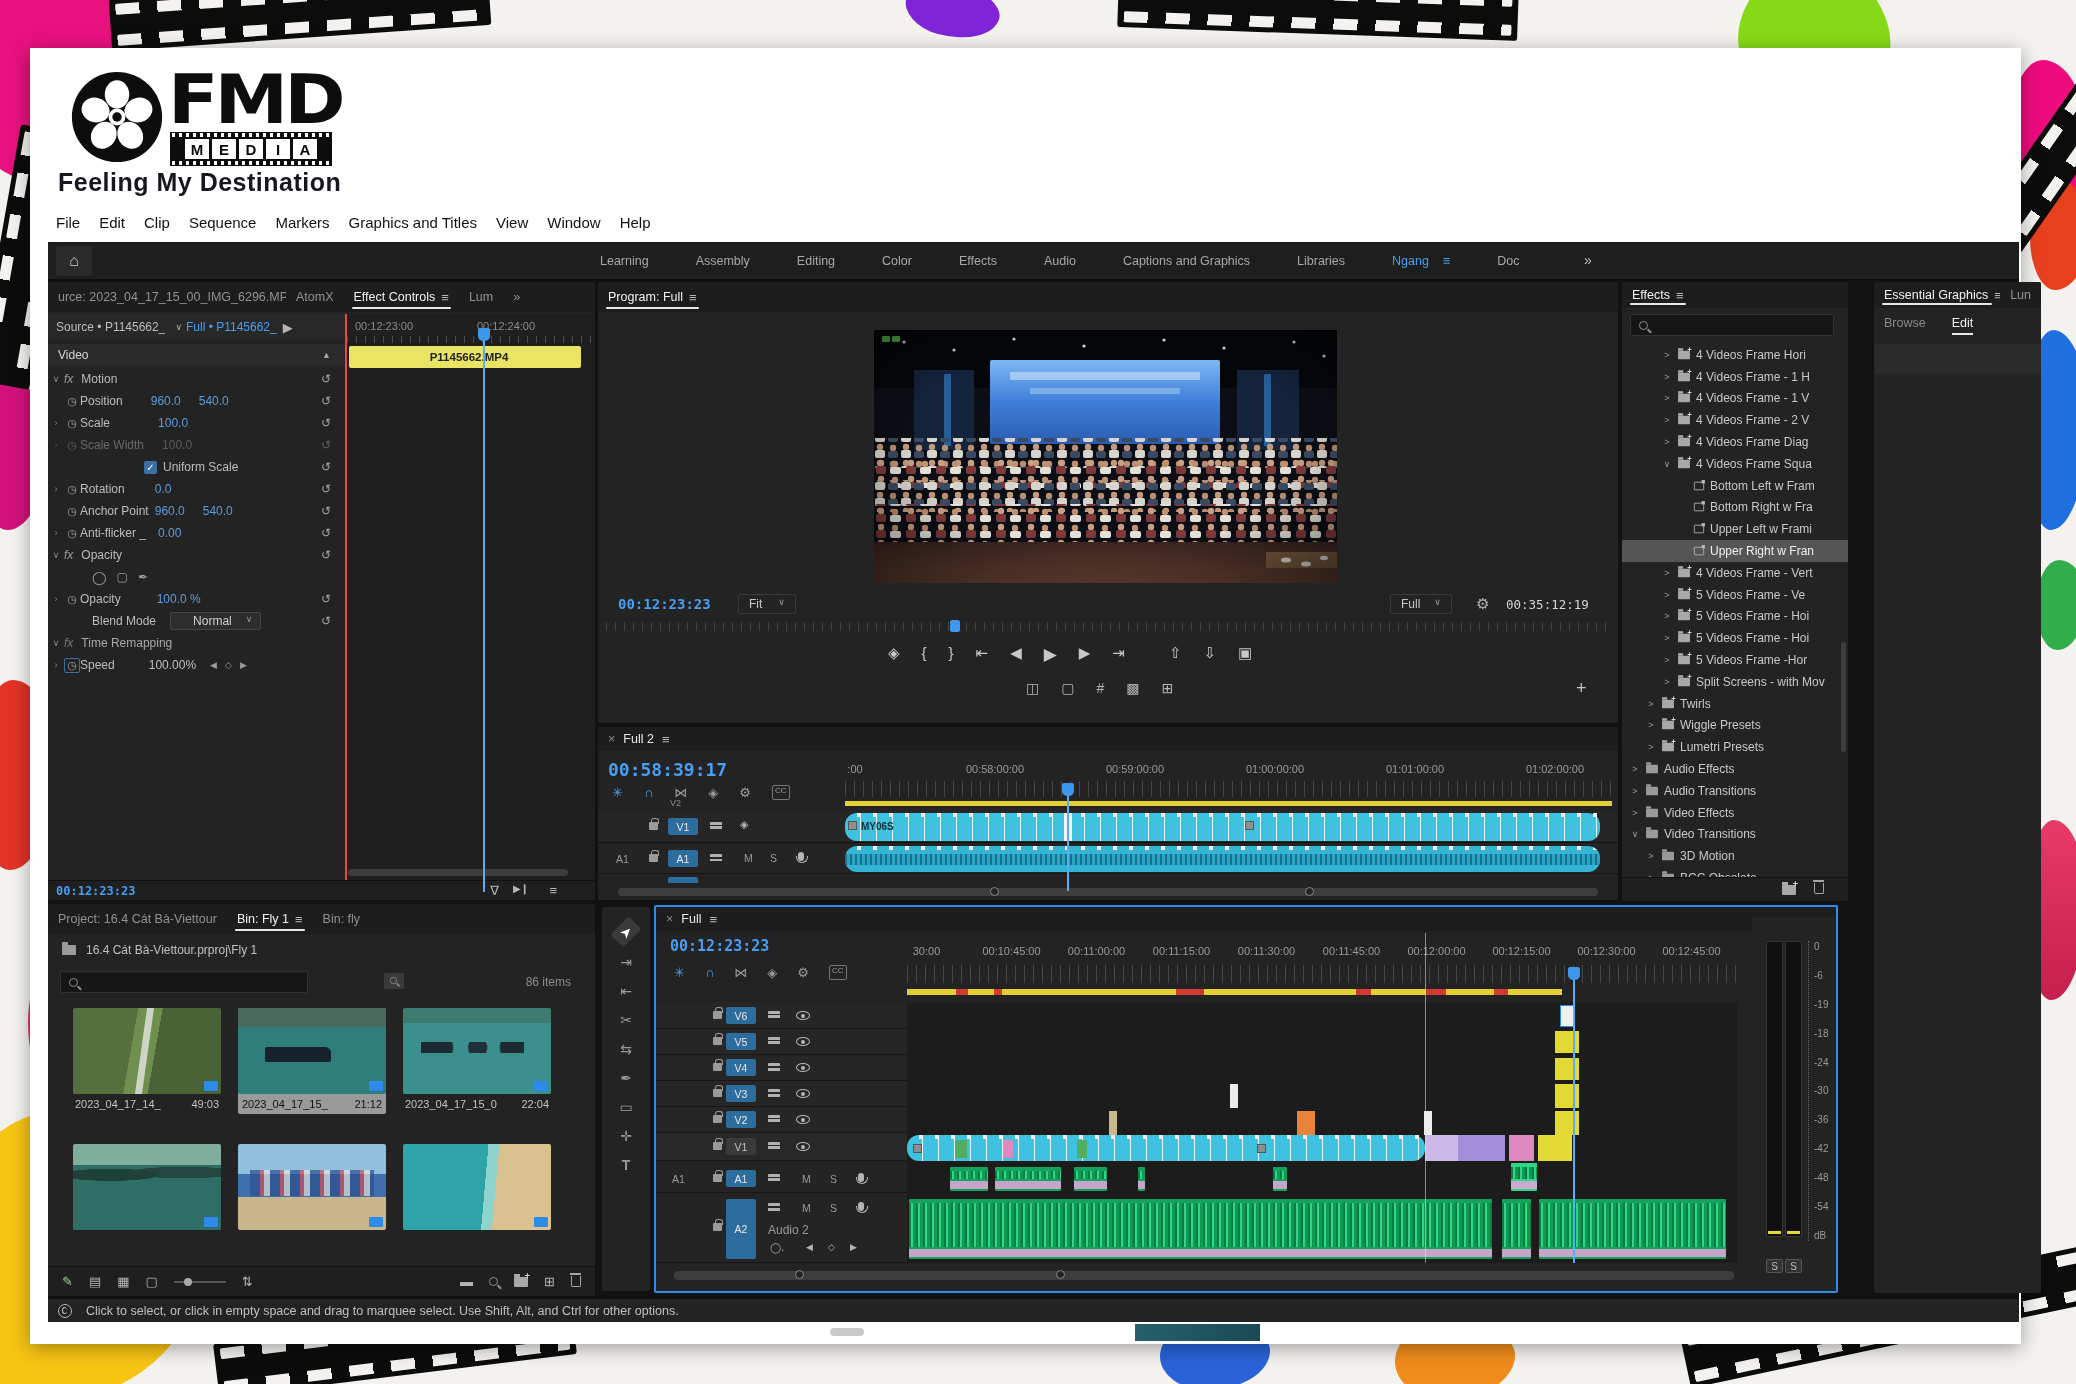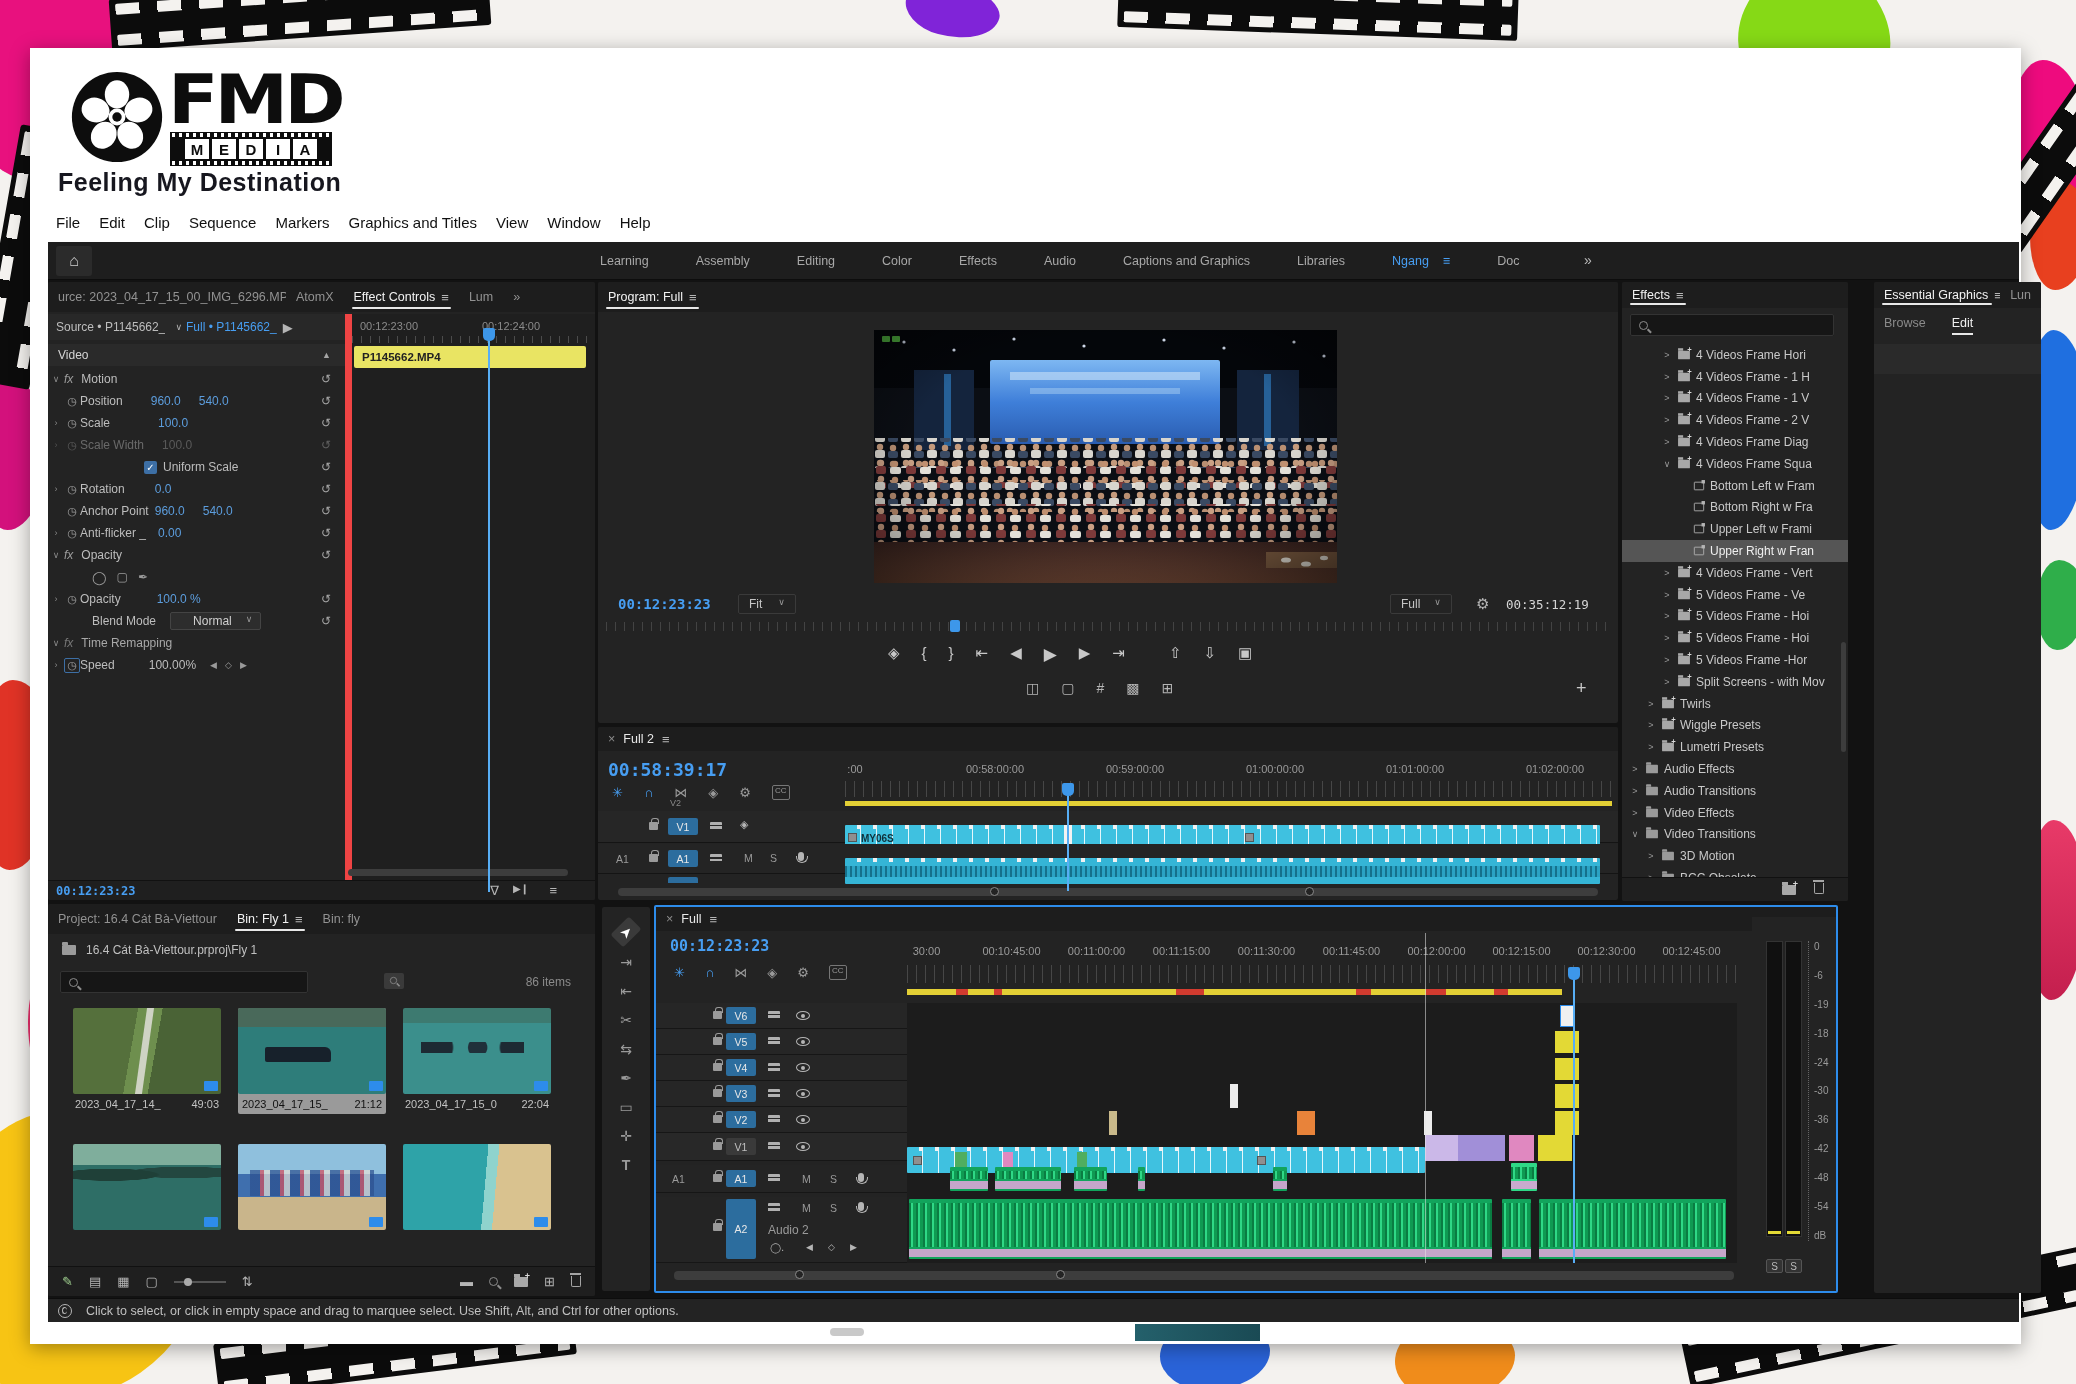--- a/index.html
+++ b/index.html
@@ -70,21 +70,21 @@
   .track-box.off { background:#3a3a3a; color:#c0c0c0; }
 
   
   .ec-row { position:absolute; left:0; width:297px; height:22px; display:flex; align-items:center; font-size:12px; color:#bdbdbd; }
   .ec-row .rst { position:absolute; right:14px; color:#a5a5a5; }
   .ec-val { color:#5c9ddd; margin-left:10px; min-width:38px; }
   .ec-exp { width:16px; text-align:center; color:#8a8a8a; font-size:9px; }
   .ec-sw { width:16px; text-align:center; color:#9a9a9a; font-size:11px; }
 
   
-  .cyanclip { background:#3fc1e0; background-image:repeating-linear-gradient(90deg, transparent 0 15px, #e6f7fb 15px 16px); border-radius:1px; position:relative;margin-top:12px; }
+  .cyanclip { background:#3fc1e0; background-image:repeating-linear-gradient(90deg, transparent 0 15px, #e6f7fb 15px 16px); border-radius:12px; position:relative; }
   .cyanclip::before { content:""; position:absolute; left:0; right:0; top:0; height:4px; background:repeating-linear-gradient(90deg, transparent 0 12px, #f2f2f2 12px 16px); }
   .waveclip { background:#35b5d6; position:relative; overflow:hidden; }
   .waveclip::after { content:""; position:absolute; left:0; right:0; top:30%; height:45%; background:repeating-linear-gradient(90deg,#15718c 0 2px, #2ba3c4 2px 5px); }
   .greenwave { background:#12a45c; position:relative; overflow:hidden; border-radius:1px; }
   .greenwave::before { content:""; position:absolute; inset:4px 0 12px 0; background:repeating-linear-gradient(90deg,#0a7c42 0 2px, #2fd886 2px 4px, #0f9a52 4px 7px); }
   .greenwave::after { content:""; position:absolute; left:0; right:0; bottom:2px; height:8px; background:#d9a6d6; opacity:.9; }
   .fxbadge { position:absolute; width:9px; height:9px; background:#8f8f8f; border:1px solid #555; top:3px; }
 
   .fx-item { display:flex; align-items:center; gap:5px; height:21.8px; font-size:12px; color:#c9c9c9; white-space:nowrap; overflow:hidden; }
   .fx-item.selected { background:#555555; color:#f0f0f0; }
@@ -215,21 +215,21 @@
           <span class="tab">»</span>
         </div>
 
         <div class="abs" style="left:0;top:32px;width:297px;height:26px;background:#282828;display:flex;align-items:center;font-size:12px;">
           <span style="padding-left:8px;color:#bdbdbd;white-space:nowrap;overflow:hidden;max-width:140px;">Source • P1145662_</span>
           <span class="ico" style="margin:0 4px 0 10px;font-size:9px;">∨</span>
           <span class="blue" style="white-space:nowrap;">Full • P1145662_</span>
           <span class="ico" style="margin-left:6px;">▶</span>
         </div>
 
-        <div class="abs" style="left:297px;top:32px;width:250px;height:586px;background:#1f1f1f;border-left:7px solid #ef4444;">
+        <div class="abs" style="left:297px;top:32px;width:250px;height:586px;background:#1f1f1f;border-left:2px solid #ef4444;text-align:center;">
           <span class="abs dim" style="left:8px;top:6px;font-size:11px;">00:12:23:00</span>
           <span class="abs dim" style="left:130px;top:6px;font-size:11px;">00:12:24:00</span>
           <div class="abs ruler-ticks" style="left:0;top:22px;width:250px;height:7px;opacity:.6;"></div>
           <div class="abs" style="left:2px;top:32px;width:232px;height:22px;background:#e9e463;border-radius:2px;color:#222;font-size:11.5px;font-weight:bold;line-height:22px;padding-left:8px;">P1145662.MP4</div>
           <div class="ph-cap" style="left:131px;top:14px;"></div>
           <div class="playhead-line" style="left:136px;top:26px;height:552px;"></div>
         </div>
 
         <div class="ec-row" style="top:62px;background:#2a2a2a;width:297px;">
             <span style="padding-left:10px;color:#d5d5d5;">Video</span>

